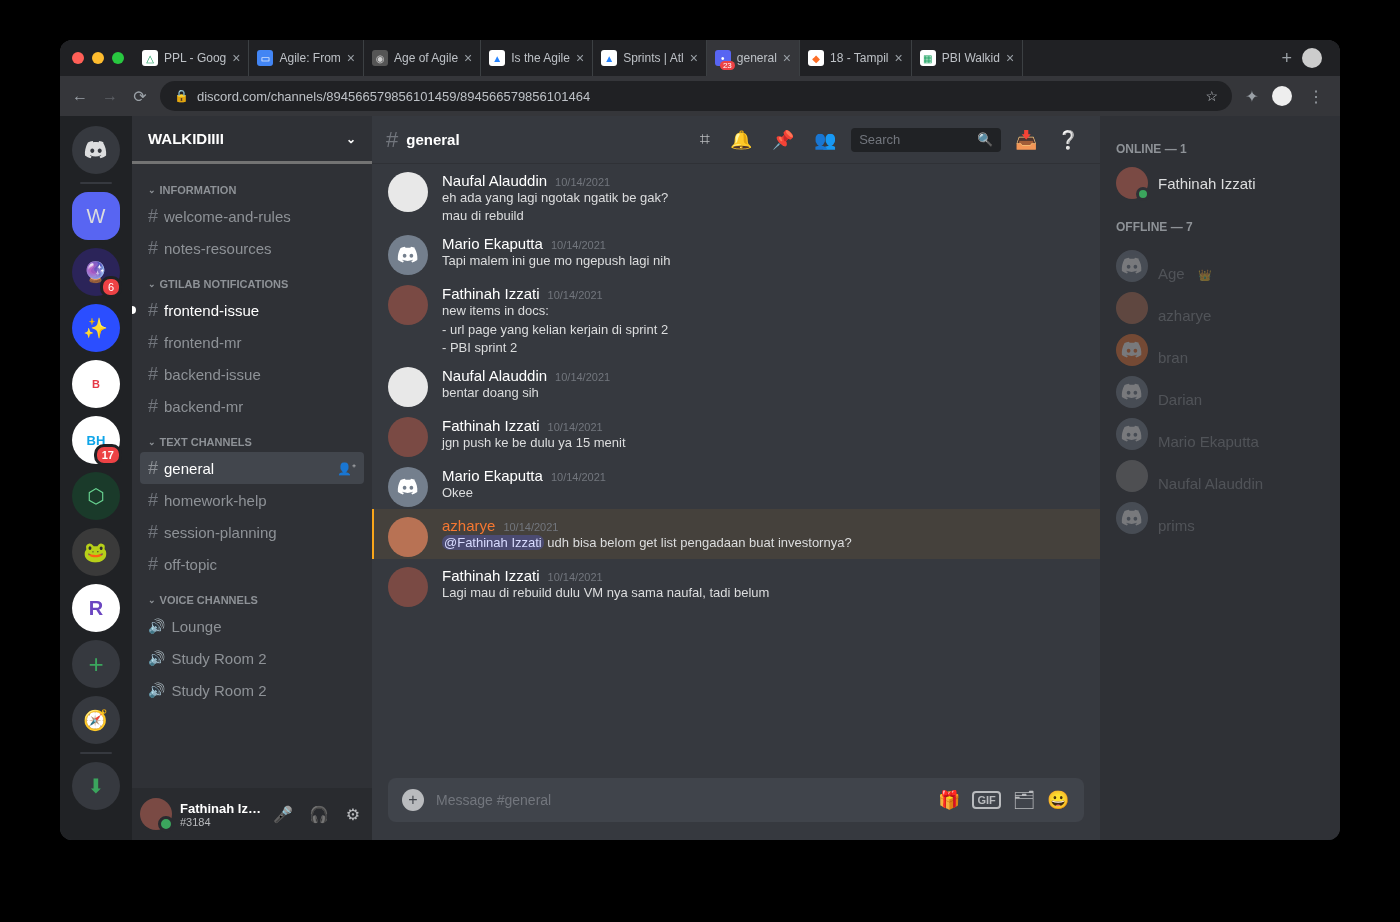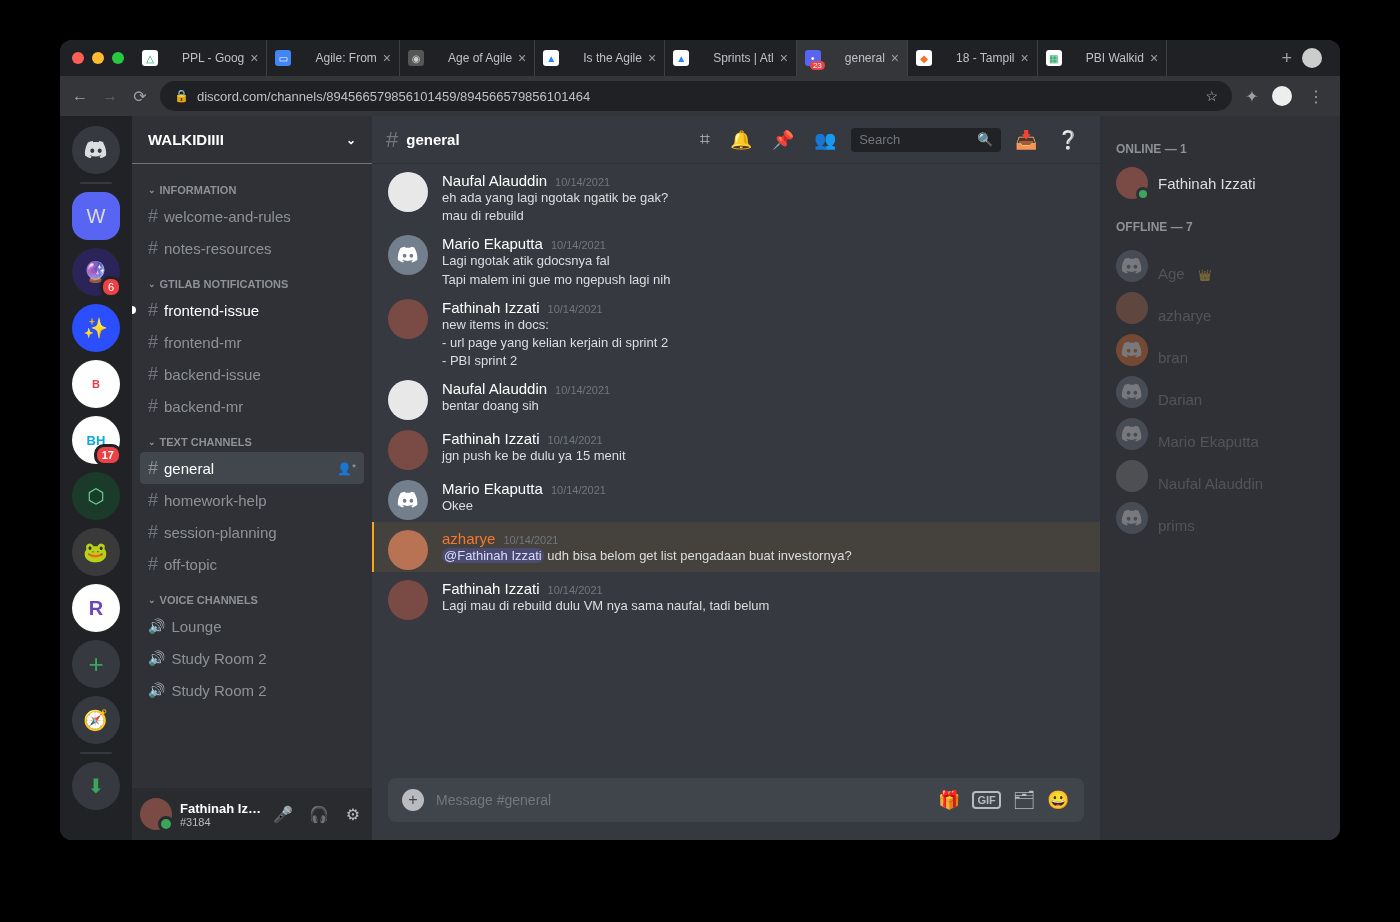--- a/index.html
+++ b/index.html
@@ -6,21 +6,21 @@
 body { background: #000; font-family: -apple-system, "Helvetica Neue", Arial, sans-serif; font-size: 14px; color: #dcddde; width: 1400px; height: 922px; overflow: hidden; }
 .window { position: absolute; left: 60px; top: 40px; width: 1280px; height: 800px; background: #36393f; border-radius: 12px; overflow: hidden; box-shadow: 0 10px 40px rgba(0,0,0,0.6); display: flex; flex-direction: column; }
 .titlebar { background: #202124; display: flex; align-items: center; height: 36px; padding: 0 12px; flex-shrink: 0; }
 .traffic { display: flex; gap: 8px; margin-right: 10px; }
 .traffic span { width: 12px; height: 12px; border-radius: 50%; display: inline-block; }
 .t-red { background: #ff5f57; } .t-yel { background: #febc2e; } .t-grn { background: #28c840; }
 .tabs { display: flex; flex: 1; overflow: hidden; }
 .tab { display: flex; align-items: center; padding: 0 8px; height: 36px; color: #bdc1c6; font-size: 12px; max-width: 160px; border-right: 1px solid #3c4043; gap: 6px; cursor: pointer; }
 .tab.active { background: #35363a; }
 .tab .favicon { width: 16px; height: 16px; border-radius: 3px; display:flex; align-items:center; justify-content:center; font-size:10px; flex-shrink:0; }
-.tab .label { white-space: nowrap; overflow: hidden; text-overflow: ellipsis; flex: 1; margin-left: 18px; }
+.tab .label { white-space: nowrap; overflow: hidden; text-overflow: ellipsis; flex: 1; }
 .tab .close { color: #9aa0a6; font-size: 14px; }
 .newtab { color: #9aa0a6; font-size: 18px; padding: 0 10px; }
 .avatar-top { width: 20px; height: 20px; border-radius: 50%; background: #ccc; margin-left: auto; margin-right: 6px; }
 .omnibox { background: #35363a; display: flex; align-items: center; height: 40px; padding: 0 10px; gap: 10px; flex-shrink: 0; }
 .nav-icon { color: #9aa0a6; width: 20px; text-align: center; cursor: pointer; font-size: 16px; }
 .urlbar { flex: 1; background: #202124; border-radius: 20px; height: 30px; display: flex; align-items: center; padding: 0 14px; color: #bdc1c6; font-size: 13px; gap: 8px; }
 .urlbar .lock { font-size: 12px; }
 .urlbar .star { margin-left: auto; font-size: 14px; }
 .ext-icon { width: 20px; height: 20px; border-radius: 50%; }
 .menu-dots { color: #9aa0a6; font-size: 16px; padding: 0 6px; cursor: pointer; }
@@ -31,21 +31,21 @@
 .srv { width: 48px; height: 48px; border-radius: 50%; background: #36393f; color: #dcddde; display: flex; align-items: center; justify-content: center; font-size: 20px; position: relative; cursor: pointer; }
 .srv.active { border-radius: 16px; background: #5865f2; }
 .srv.white { background: #fff; color: #333; }
 .srv .badge { position: absolute; bottom: -2px; right: -2px; background: #ed4245; color: #fff; font-size: 11px; padding: 0 5px; border-radius: 10px; border: 3px solid #202225; line-height: 16px; }
 .srv.plus { color: #3ba55d; font-size: 26px; }
 .srv.compass { color: #3ba55d; }
 .srv.download { color: #3ba55d; }
 .rail-sep { width: 32px; height: 2px; background: #36393f; border-radius: 1px; }
 
 .channels { width: 240px; background: #2f3136; display: flex; flex-direction: column; }
-.ch-header { height: 48px; border-bottom: 1px solid #737373; display: flex; align-items: center; padding: 0 16px; font-weight: 600; font-size: 15px; color: #fff; cursor: pointer; }
+.ch-header { height: 48px; border-bottom: 3px solid #737373; display: flex; align-items: center; padding: 0 16px; font-weight: 600; font-size: 15px; color: #fff; cursor: pointer; }
 .ch-header .chev { margin-left: auto; font-size: 12px; }
 .ch-scroll { flex: 1; overflow-y: auto; padding: 6px 8px; }
 .ch-scroll::-webkit-scrollbar{width:0}
 .ch-cat { color: #8e9297; font-size: 11px; font-weight: 600; text-transform: uppercase; padding: 14px 8px 4px; cursor: pointer; display:flex; align-items:center; gap:4px; }
 .ch-item { display: flex; align-items: center; height: 32px; padding: 0 8px; border-radius: 4px; color: #8e9297; gap: 6px; cursor: pointer; font-size: 15px; }
 .ch-item.sel { background: #42464d; color: #fff; }
 .ch-item.unread { color: #fff; font-weight: 500; }
 .ch-item .hash { color: #72767d; font-size: 18px; font-weight: 400; }
 .ch-item.sel .hash { color: #8e9297; }
 .ch-item .vicon { font-size: 14px; }
@@ -304,21 +304,20 @@
             <div class="mav gray">
               <svg width="22" height="22" viewBox="0 0 24 24" fill="#fff">
                 <path d="M20 4.4C18.5 3.7 16.9 3.2 15.2 3c-.2.4-.4.8-.6 1.2-1.8-.3-3.5-.3-5.3 0-.2-.4-.4-.8-.6-1.2-1.7.2-3.3.7-4.8 1.4C1.4 8.9.6 13.2 1 17.5c1.9 1.4 3.7 2.3 5.5 2.8.4-.6.8-1.2 1.1-1.9-.6-.2-1.2-.5-1.8-.8l.4-.3c3.5 1.6 7.3 1.6 10.7 0l.4.3c-.6.3-1.2.6-1.8.8.3.7.7 1.3 1.1 1.9 1.8-.6 3.6-1.4 5.5-2.8.5-5-.8-9.3-3.1-13.1zM8.3 14.9c-1.1 0-2-1-2-2.2s.9-2.2 2-2.2 2 1 2 2.2-.9 2.2-2 2.2zm7.4 0c-1.1 0-2-1-2-2.2s.9-2.2 2-2.2 2 1 2 2.2-.9 2.2-2 2.2z"></path>
               </svg>
             </div>
             <div class="body">
               <div class="head">
                 <span class="author">Mario Ekaputta</span>
                 <span class="ts">10/14/2021</span>
               </div>
-              <div class="line">Lagi ngotak atik gdocsnya fal</div>
               <div class="line">Tapi malem ini gue mo ngepush lagi nih</div>
             </div>
           </div>
           <div class="msg">
             <div class="mav hijab"></div>
             <div class="body">
               <div class="head">
                 <span class="author">Fathinah Izzati</span>
                 <span class="ts">10/14/2021</span>
               </div>

